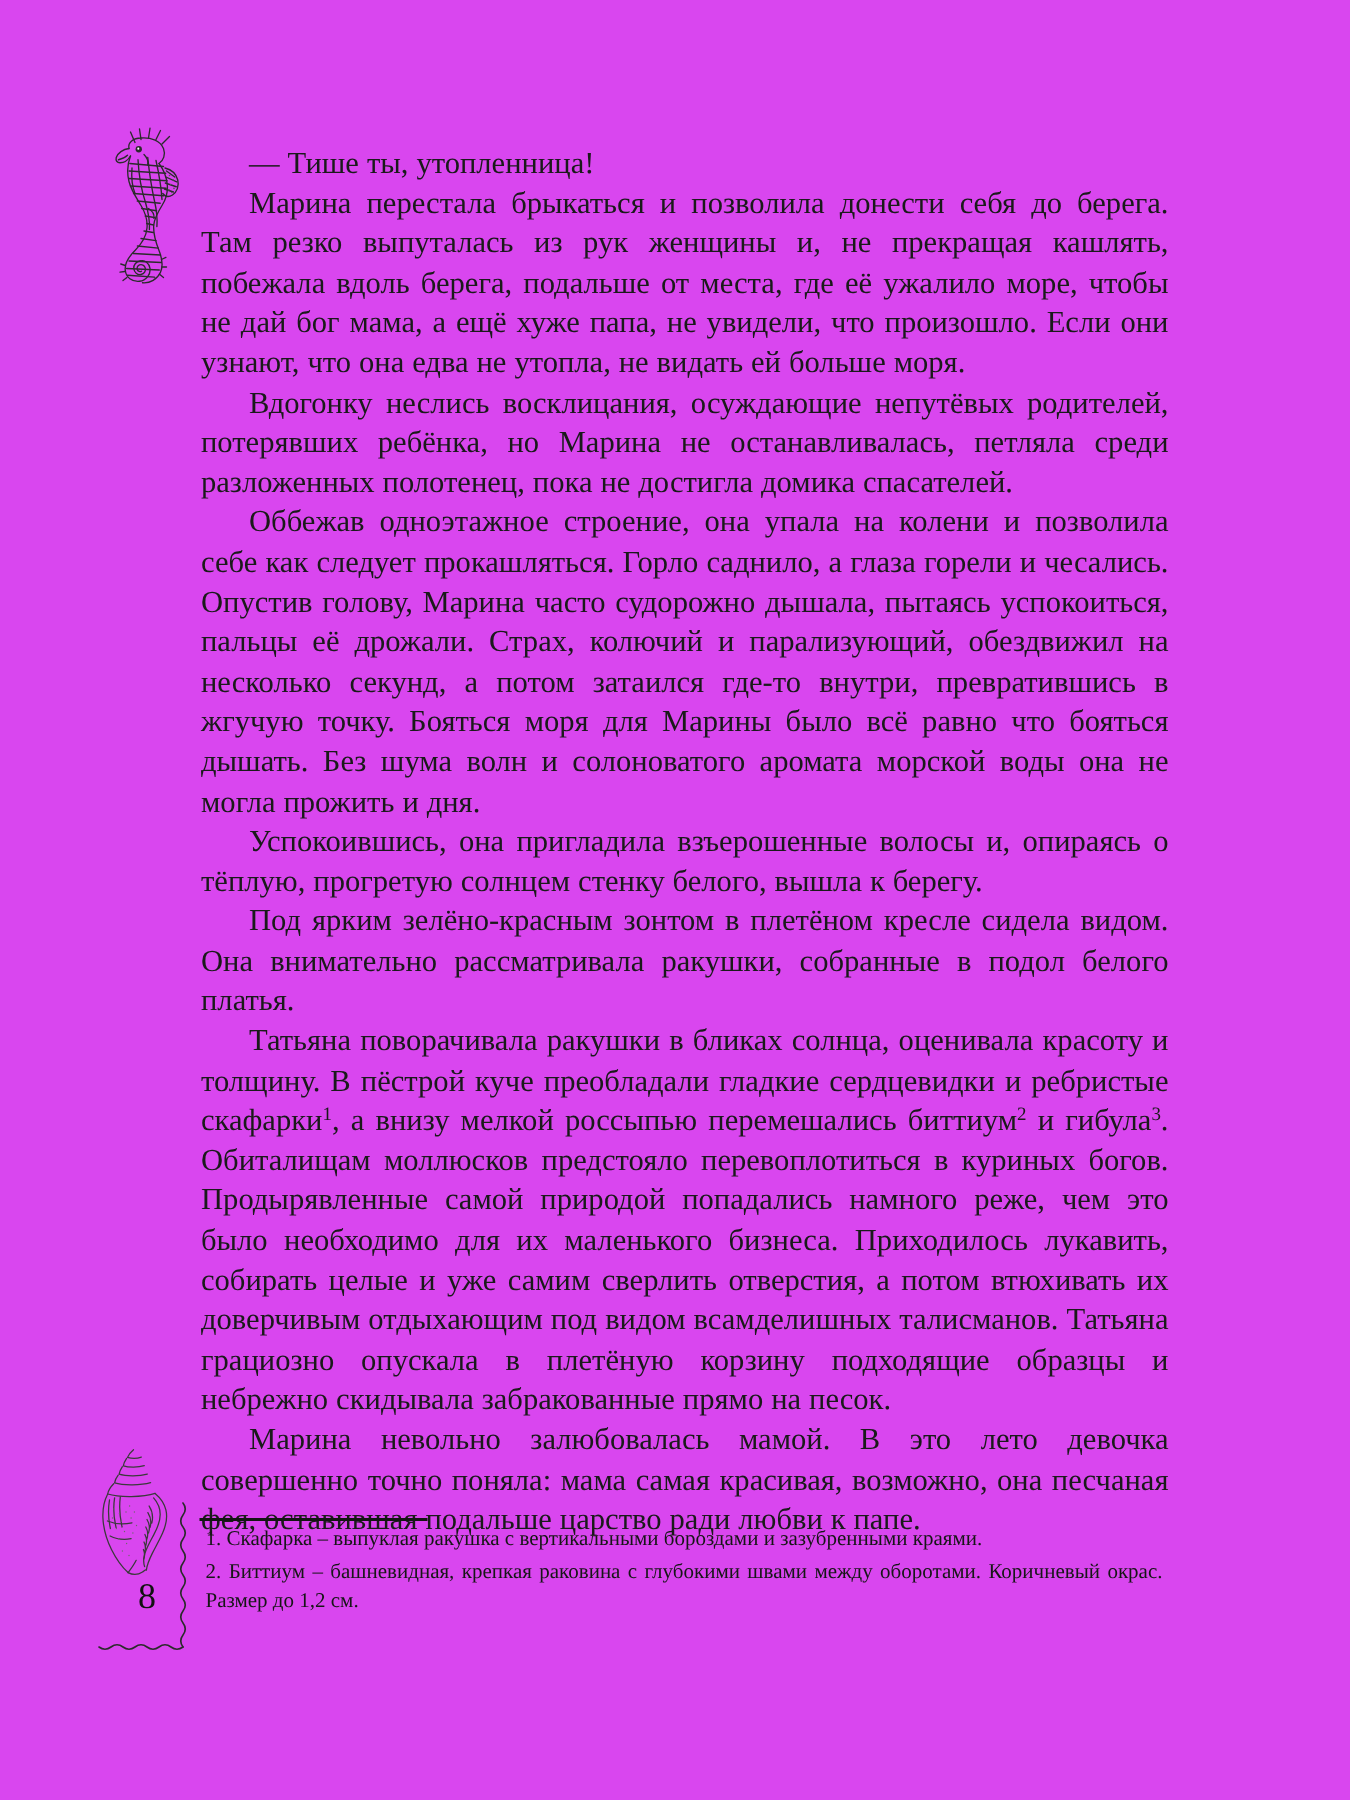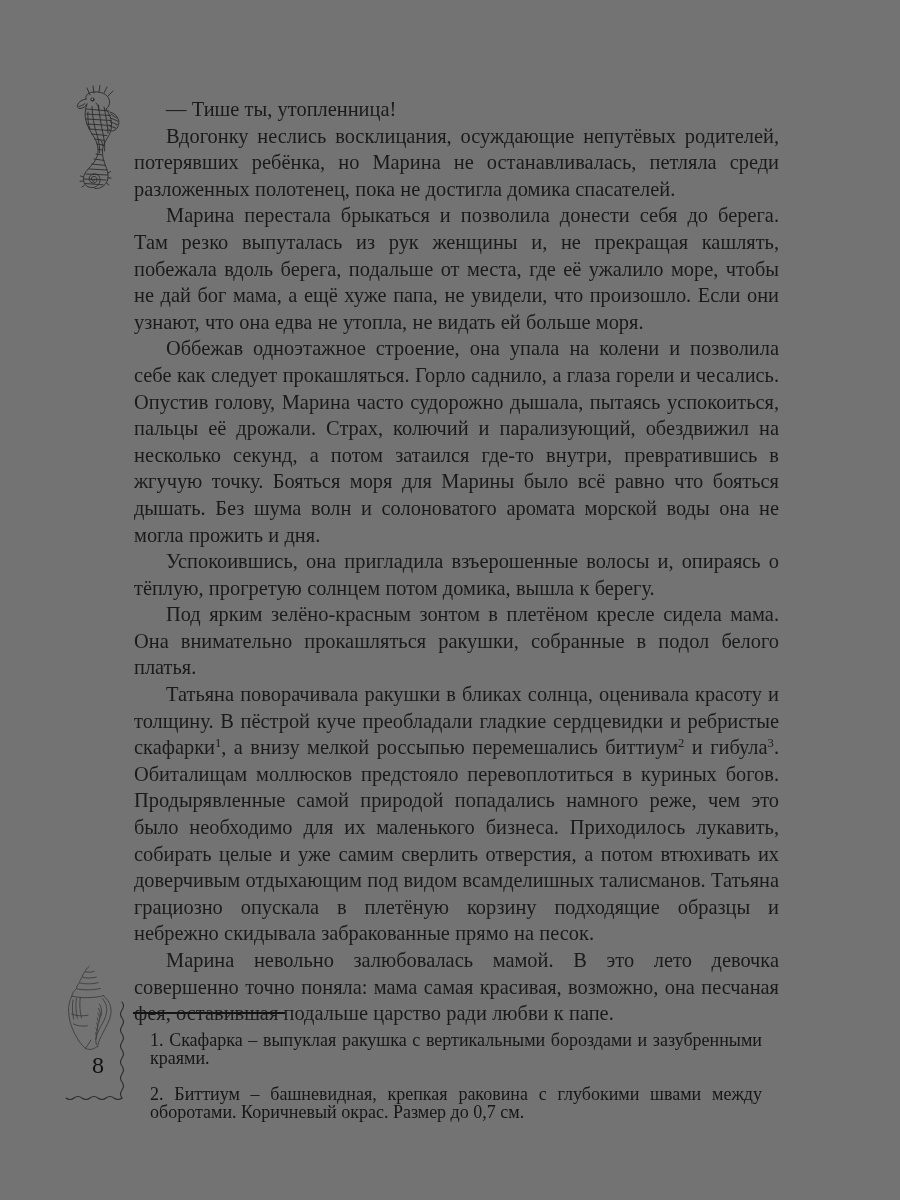--- a/index.html
+++ b/index.html
@@ -14,21 +14,21 @@
     position: relative;
     overflow: hidden;
     font-family: "Liberation Serif", "DejaVu Serif", serif;
     color: #1a1a1a;
     -webkit-font-smoothing: antialiased;
   }
 
   #page {
     position: absolute;
     inset: 0;
-    background: #737373;
+    background: #d946ef;
   }
 
   
   .seahorse-deco {
     position: absolute;
     left: 72px;
     top: 82px;
     width: 62px;
     height: 118px;
     pointer-events: none;
@@ -92,22 +92,22 @@
     top: 1012px;
     width: 646px;
   }
   .footnote-rule {
     width: 152px;
     height: 0;
     border-top: 2.6px solid #141414;
     margin: 0 0 4px 0;
   }
   .footnote-item {
-    margin: 17px;
-    font-size: 18px;
+    margin: 4px;
+    font-size: 14px;
     line-height: 18.4px;
     text-align: justify;
     text-indent: 0;
     color: #161616;
   }
 </style>
 </head>
 <body>
 
 <div id="page">
@@ -169,35 +169,35 @@
           <circle cx="44" cy="43.6" r="0.55"></circle>
         <circle cx="40.6" cy="44.6" r="0.55"></circle>
           <circle cx="42.6" cy="46.4" r="0.5"></circle>
       </g>
     </svg>
   </div>
 
   <div class="text-column">
 
     <p class="body-par">— Тише ты, утопленница!</p>
+    <p class="body-par">Марина перестала брыкаться и позволила донести себя до берега. Там резко выпуталась из рук женщины и, не прекращая кашлять, побежала вдоль берега, подальше от места, где её ужалило море, чтобы не дай бог мама, а ещё хуже папа, не увидели, что произошло. Если они узнают, что она едва не утопла, не видать ей больше моря.</p>
     <p class="body-par">Вдогонку неслись восклицания, осуждающие непутёвых родителей, потерявших ребёнка, но Марина не останавливалась, петляла среди разложенных полотенец, пока не достигла домика спасателей.</p>
-    <p class="body-par">Марина перестала брыкаться и позволила донести себя до берега. Там резко выпуталась из рук женщины и, не прекращая кашлять, побежала вдоль берега, подальше от места, где её ужалило море, чтобы не дай бог мама, а ещё хуже папа, не увидели, что произошло. Если они узнают, что она едва не утопла, не видать ей больше моря.</p>
     <p class="body-par">Оббежав одноэтажное строение, она упала на колени и позволила себе как следует прокашляться. Горло саднило, а глаза горели и чесались. Опустив голову, Марина часто судорожно дышала, пытаясь успокоиться, пальцы её дрожали. Страх, колючий и парализующий, обездвижил на несколько секунд, а потом затаился где-то внутри, превратившись в жгучую точку. Бояться моря для Марины было всё равно что бояться дышать. Без шума волн и солоноватого аромата морской воды она не могла прожить и дня.</p>
-    <p class="body-par">Успокоившись, она пригладила взъерошенные волосы и, опираясь о тёплую, прогретую солнцем  потом домика, вышла к берегу.</p>
-    <p class="body-par">Под ярким зелёно-красным зонтом в плетёном кресле сидела мама. Она внимательно прокашляться ракушки, собранные в подол белого платья.</p>
+    <p class="body-par">Успокоившись, она пригладила взъерошенные волосы и, опираясь о тёплую, прогретую солнцем  стенку белого, вышла к берегу.</p>
+    <p class="body-par">Под ярким зелёно-красным зонтом в плетёном кресле сидела видом. Она внимательно рассматривала ракушки, собранные в подол белого платья.</p>
 
     <p class="body-par">Татьяна поворачивала ракушки в бликах солнца, оценивала красоту и толщину. В пёстрой куче преобладали гладкие сердцевидки и ребристые скафарки<sup class="fn-ref">1</sup>, а внизу мелкой россыпью перемешались биттиум<sup class="fn-ref">2</sup>  и гибула<sup class="fn-ref">3</sup>. Обиталищам моллюсков предстояло перевоплотиться в куриных богов. Продырявленные самой природой попадались намного реже, чем это было необходимо для их маленького бизнеса. Приходилось лукавить, собирать целые и уже самим сверлить отверстия, а потом втюхивать их доверчивым отдыхающим под видом всамделишных талисманов. Татьяна грациозно опускала в плетёную корзину подходящие образцы и небрежно скидывала забракованные прямо на песок.</p>
 
     <p class="body-par">Марина невольно залюбовалась мамой. В это лето девочка совершенно точно поняла: мама самая красивая, возможно, она песчаная фея, оставившая подальше царство ради любви к папе.</p>
   </div>
 
   <div class="footnotes">
     <div class="footnote-rule"></div>
     <p class="footnote-item">1. Скафарка – выпуклая ракушка с вертикальными бороздами и зазубренными краями.</p>
-    <p class="footnote-item">2. Биттиум – башневидная, крепкая раковина с глубокими швами между оборотами. Коричневый окрас. Размер до 0,7 см.</p>
+    <p class="footnote-item">2. Биттиум – башневидная, крепкая раковина с глубокими швами между оборотами. Коричневый окрас. Размер до 1,2 см.</p>
   </div>
 
   <div class="shell-deco">
     <svg viewBox="0 0 78 140" xmlns="http://www.w3.org/2000/svg">
       <g fill="none" stroke="#3a3a3a" stroke-width="0.85" stroke-linecap="round" stroke-linejoin="round">
 
         <path d="M27 4.5 C25 6.2 23.6 8 23 9.6 C25.6 10.4 29.6 10.4 32.2 9.4"></path>
         <path d="M22.4 10.2 C21.2 12 20.4 13.8 20.2 15.2 C24 16.4 30.2 16.3 34.2 15.1"></path>
         <path d="M19.6 15.8 C18.4 17.6 17.6 19.4 17.4 20.8 C22.2 22.3 31 22.2 36.2 20.7"></path>
         <path d="M16.8 21.4 C15.4 23.2 14.6 25 14.4 26.6 C20.4 28.4 32 28.2 38.4 26.4"></path>

